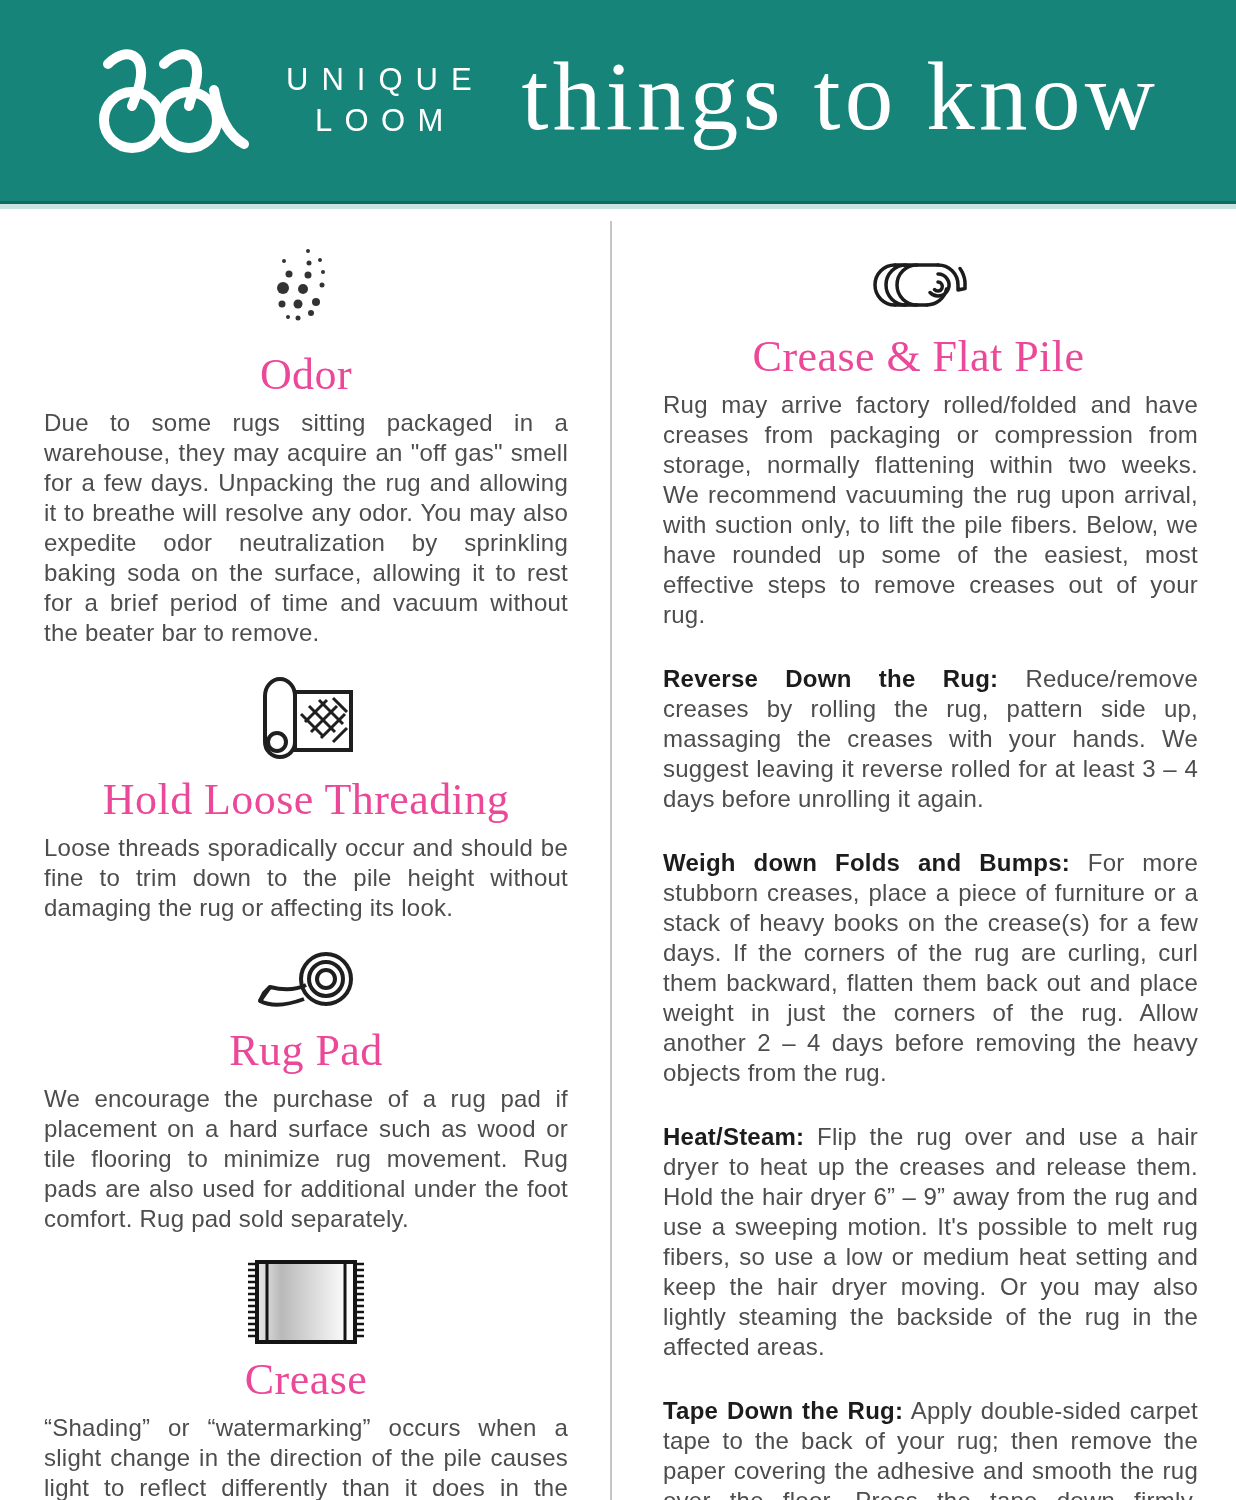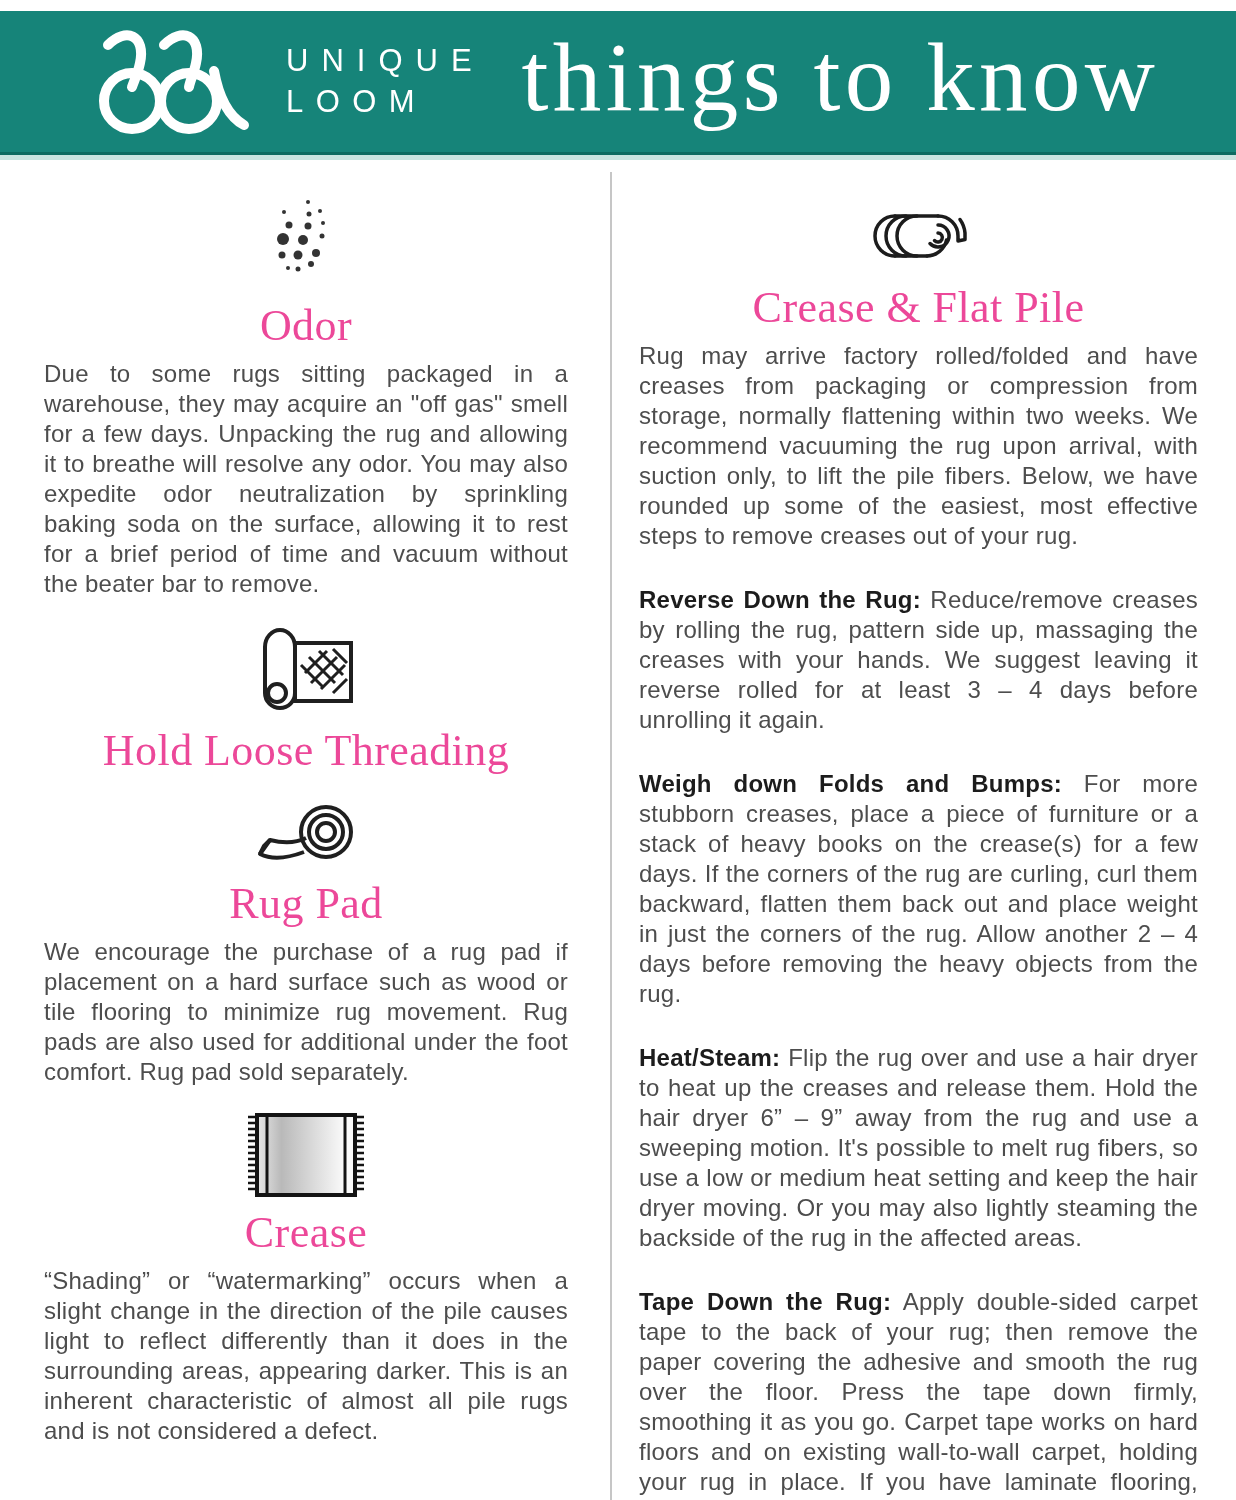--- a/index.html
+++ b/index.html
@@ -5,47 +5,46 @@
   * { margin: 0; padding: 0; box-sizing: border-box; }
   html, body { background: #ffffff; }
   body {
     width: 1236px;
     font-family: "Liberation Sans", sans-serif;
     color: #4d4d4d;
   }
 
   
   .header {
-    height: 144px;
+    height: 204px;
     background: #168479;
     display: flex;
     align-items: center;
     padding-left: 92px;
     border-bottom: 3px solid #0d6b61;
-    margin-top: 11px;
   }
   .header-strip {
     height: 5px;
     background: #c9e4e0;
   }
   .brand {
     display: flex;
     align-items: center;
     gap: 26px;
   }
   .brand svg { display: block; }
   .brand-text {
     color: #ffffff;
     font-size: 31px;
     letter-spacing: 0.42em;
     line-height: 1.3;
     font-weight: 400;
     text-align: left;
   }
-  .brand-text .l2 { display: block; letter-spacing: 0.40em; }
+  .brand-text .l2 { display: block; text-align: center; letter-spacing: 0.40em; }
   .header-title {
     flex: 1;
     text-align: center;
     font-family: "Liberation Serif", serif;
     color: #ffffff;
     font-size: 97px;
     letter-spacing: 0.045em;
     padding-right: 40px;
     transform: translateY(-4px);
   }
@@ -78,21 +77,21 @@
     letter-spacing: 0.01em;
   }
 
   p.body-text {
     font-size: 24px;
     line-height: 30px;
     text-align: justify;
     color: #4d4d4d;
     letter-spacing: 0.01em;
   }
-  .col-right p.body-text { margin-bottom: 34px; }
+  .col-right p.body-text { margin-bottom: 34px; margin-left: 24px; }
   .col-right p.body-text:last-child { margin-bottom: 0; }
 
   .tip-label {
     font-weight: 700;
     color: #1c1c1c;
   }
 
   .sec { margin-bottom: 10px; }
 </style>
 </head>
@@ -155,20 +154,21 @@
           <path d="M10,22 a15,17 0 0 1 30,0 v46 a15,15 0 0 1 -30,0 z" stroke-width="4"></path>
           <circle cx="22" cy="68" r="9" stroke-width="4"></circle>
           <rect x="40" y="18" width="56" height="58" stroke-width="4"></rect>
           <g stroke-width="3">
             <path d="M50,48 L72,26 M56,58 L82,32 M66,64 L90,40 M78,68 L92,54"></path>
             <path d="M46,40 L68,62 M54,32 L80,58 M64,26 L88,50 M78,24 L92,38"></path>
           </g>
         </svg>
       </div>
       <h2 class="section-title">Hold Loose Threading</h2>
+      <p class="body-text">Loose threads sporadically occur and should be fine to trim down to the pile height without damaging the rug or affecting its look.</p>
     </div>
 
     <div class="sec">
       <div class="icon-wrap">
         <svg width="104" height="66" viewBox="0 0 104 66" fill="none" stroke="#1f1f1f" stroke-width="4" stroke-linejoin="round">
           <circle cx="72" cy="30" r="25"></circle>
           <circle cx="72" cy="30" r="17"></circle>
           <circle cx="72" cy="30" r="9"></circle>
           <path d="M50,50 C34,56 18,58 6,52 L16,38 C32,42 44,40 52,36"></path>
           <path d="M6,52 L10,44 L16,38"></path>

